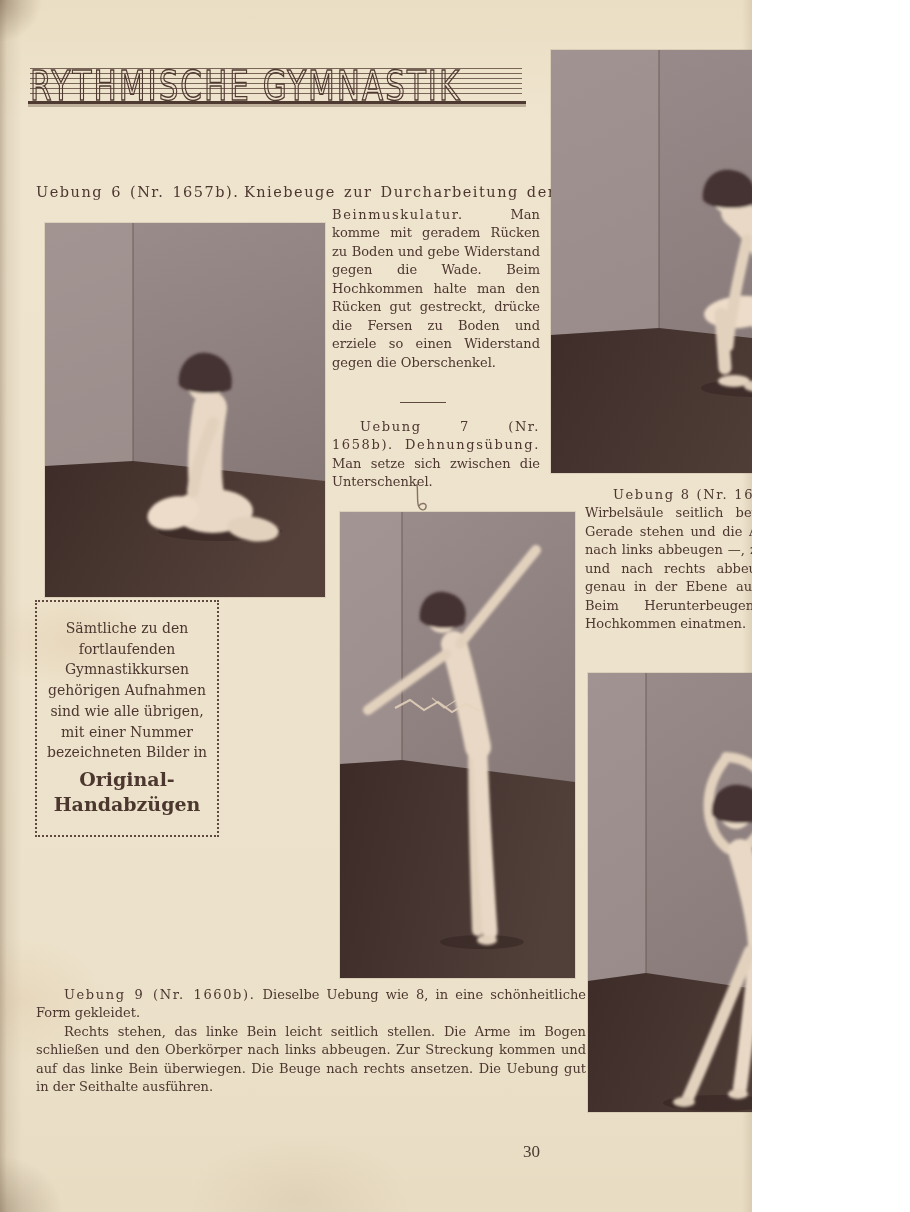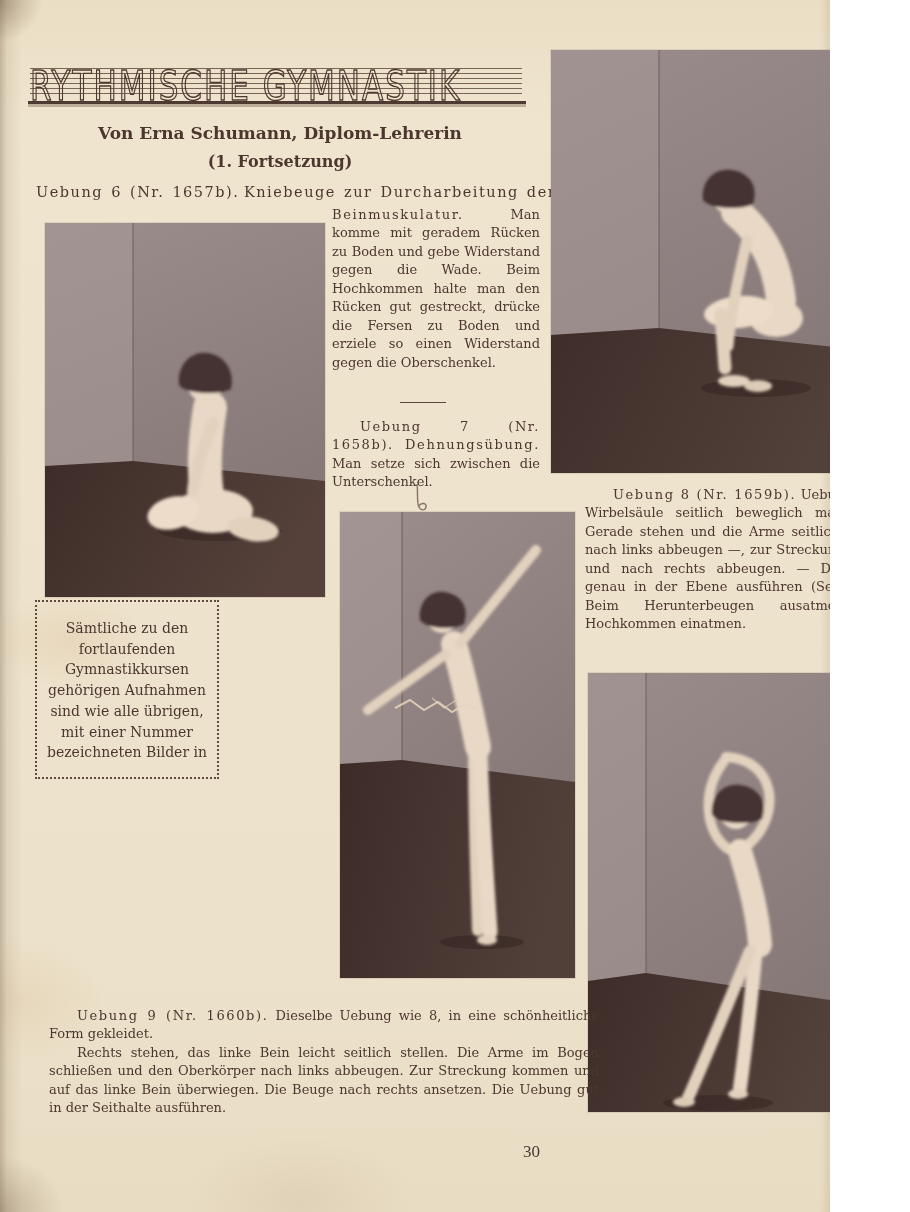--- a/index.html
+++ b/index.html
@@ -1,31 +1,30 @@
 <!DOCTYPE html>
 <html><head>
 <meta charset="utf-8">
 <style>
   html,body{margin:0;padding:0;}
   body{width:910px;height:1212px;font-family:"DejaVu Serif","Liberation Serif",serif;}
   .page{
-    position:relative;width:812px;height:1212px;overflow:hidden;
+    position:relative;width:752px;height:1212px;overflow:hidden;
     background:
       radial-gradient(60px 60px at 0 0, rgba(90,65,45,.38), transparent 70%),
       radial-gradient(90px 80px at 0 1212px, rgba(90,65,45,.28), transparent 70%),
       radial-gradient(50px 70px at 910px 8px, rgba(90,65,45,.22), transparent 70%),
       linear-gradient(90deg, rgba(110,85,60,.32) 0px, rgba(110,85,60,.10) 7px, rgba(110,85,60,0) 22px),
       linear-gradient(-90deg, rgba(110,85,60,.12) 0px, rgba(110,85,60,0) 10px),
       radial-gradient(150px 80px at 650px 110px, rgba(196,150,94,.14), transparent 70%),
       radial-gradient(110px 70px at 70px 640px, rgba(196,150,94,.14), transparent 70%),
       radial-gradient(90px 60px at 880px 700px, rgba(196,150,94,.12), transparent 70%),
       radial-gradient(160px 90px at 300px 1200px, rgba(150,115,80,.10), transparent 70%),
       radial-gradient(120px 90px at 20px 1000px, rgba(196,150,94,.12), transparent 70%),
       linear-gradient(180deg,#eadec4,#efe4ce 10%,#ece1ca 80%,#e8dcc3);
-    padding-left: 18px;
   }
   .abs{position:absolute;}
   p{margin:0;color:#4c372f;}
   .j{text-align:justify;font-size:13px;line-height:1.42;}
   .sp{letter-spacing:1.6px;}
   .ind{text-indent:28px;}
 
   
   .title-art{position:absolute;left:28px;top:58px;width:498px;height:52px;}
   .title-art .rules{position:absolute;left:2px;right:4px;top:10px;height:29px;
@@ -40,21 +39,21 @@
      transform:scaleY(1.3);transform-origin:left top;}
   .byline{left:30px;top:123px;width:500px;text-align:center;font-size:17px;font-weight:bold;color:#4c372f;}
   .continuation{left:30px;top:152px;width:500px;text-align:center;font-size:16px;font-weight:bold;color:#4c372f;}
 
   .ex6-head{left:36px;top:184px;white-space:nowrap;font-size:14.5px;color:#4c372f;}
   .ex6-head .sp{letter-spacing:1.5px;word-spacing:2px;}
   .ex6-col{left:332px;top:206px;width:208px;}
   .col-divider{left:400px;top:402px;width:46px;height:1px;background:#5f483d;}
   .ex7-p{left:332px;top:418px;width:208px;}
   .ex8-p{left:585px;top:486px;width:321px;}
-  .ex9{left:36px;top:1007px;width:550px;margin-left:13px;}
+  .ex9{left:36px;top:986px;width:550px;}
   .ex9 p{margin:0;}
 
   
   .ad-box{left:35px;top:600px;width:166px;border:2px dotted #5f483d;background:rgba(255,250,235,.0);
      padding:16px 7px 14px 7px;text-align:center;color:#503c33;}
   .ad-box .txt{font-size:14px;line-height:1.48;}
   .ad-box .hl{font-size:19px;font-weight:bold;line-height:1.3;margin:4px 0 5px 0;}
 
   
   .photo{position:absolute;box-shadow:0 0 0 1px rgba(90,70,55,.12);}
@@ -67,22 +66,20 @@
 </head>
 <body>
 
 <div class="page">
 
   <div class="title-art">
     <div class="rules"></div>
     <div class="baseline"></div>
     <div class="t">RYTHMISCHE GYMNASTIK</div>
   </div>
-  <p class="abs byline">Von Erna Schumann, Diplom-Lehrerin</p>
-  <p class="abs continuation">(1. Fortsetzung)</p>
 
   <p class="abs ex6-head">
     <span class="sp">Uebung 6 (Nr. 1657b).</span>
     <span class="sp">Kniebeuge zur Durcharbeitung der</span>
   </p>
 
   <div class="photo" style="left:45px;top:223px;width:280px;height:374px;" aria-label="Uebung 7 photo: woman kneeling-sitting between her lower legs, seen from the side">
     <svg viewBox="0 0 280 374" preserveAspectRatio="none">
       <defs>
         <linearGradient id="wA" x1="0" y1="0" x2="0.3" y2="1">
@@ -161,20 +158,24 @@
     </svg>
   </div>
 
   <p class="abs j ex8-p ind">
     <span class="sp">Uebung 8 (Nr. 1659b).</span>
     <span>Uebung, die die Wirbelsäule seitlich beweglich machen soll. Gerade stehen und die Arme seitlich heben — nach links abbeugen —, zur Streckung kommen und nach rechts abbeugen. — Die Uebung genau in der Ebene ausführen (Seithalte). — Beim Herunterbeugen ausatmen, beim Hochkommen einatmen.</span>
   </p>
 
   <div class="abs ad-box">
     <p class="txt">Sämtliche zu den fortlaufenden Gymnastikkursen gehörigen Aufnahmen sind wie alle übrigen, mit einer Nummer bezeichneten Bilder in</p>
+    <p class="hl">
+      <span>Original-</span><br>
+      <span>Handabzügen</span>
+    </p>
   </div>
 
   <svg class="abs thread" viewBox="0 0 34 32">
     <path d="M14,0 C15,8 14,14 15,20 C16,26 22,28 23,23 C24,19 18,18 16,22" stroke="#6b5548" stroke-width="1.4" fill="none" opacity="0.8"></path>
   </svg>
 
   <div class="photo" style="left:340px;top:512px;width:235px;height:466px;" aria-label="Uebung 8 photo: woman bending sideways with arms stretched in a diagonal line">
     <svg viewBox="0 0 235 466" preserveAspectRatio="none">
       <defs>
         <linearGradient id="wC" x1="0" y1="0" x2="0.4" y2="1">

